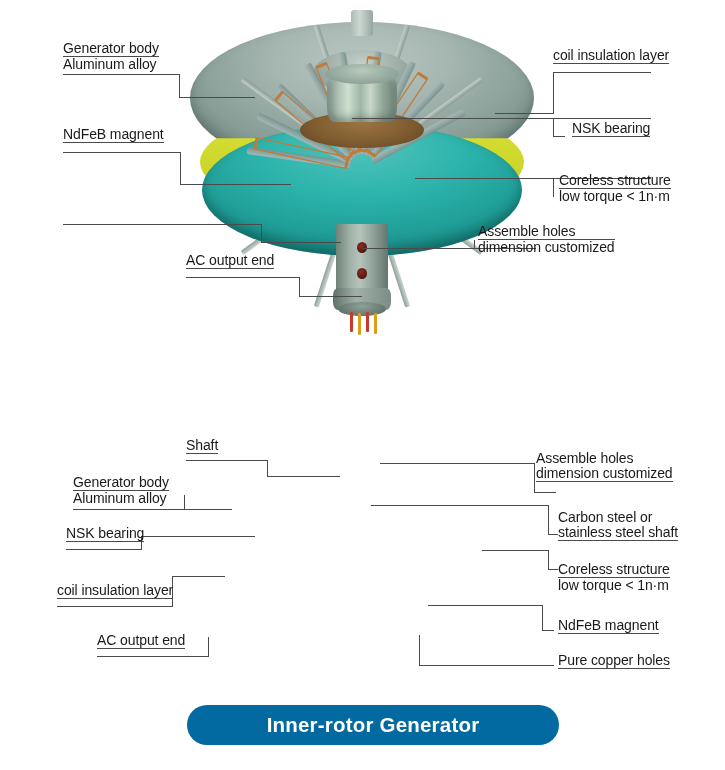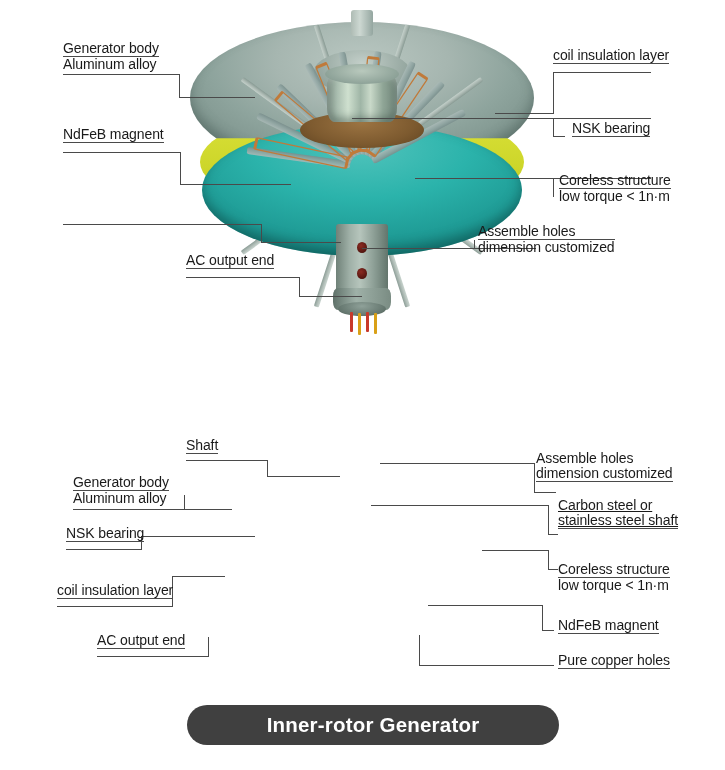--- a/index.html
+++ b/index.html
@@ -340,35 +340,35 @@
 
     <div class="label ul-last" style="left:97px; top:243px;">
       <span class="ln">AC output end</span>
     </div>
 
     <div class="label ul-last" style="left:536px; top:61px;">
       <span class="ln">Assemble holes</span>
       <span class="ln">dimension customized</span>
     </div>
 
-    <div class="label ul-last" style="left:558px; top:108px;text-decoration:underline;">
+    <div class="label ul-last" style="left:558px; top:120px;">
       <span class="ln">Carbon steel or</span>
       <span class="ln">stainless steel shaft</span>
     </div>
 
     <div class="label" style="left:558px; top:172px;">
       <span class="ln ul">Coreless structure</span>
       <span class="ln">low torque &lt; 1n·m</span>
     </div>
 
     <div class="label ul-last" style="left:558px; top:228px;">
       <span class="ln">NdFeB magnent</span>
     </div>
 
     <div class="label ul-last" style="left:558px; top:263px;">
       <span class="ln">Pure copper holes</span>
     </div>
 
-    <div class="pill" style="left:187px; top:708px; width:372px; height:40px; background:#404040; top:315px;">
+    <div class="pill" style="left:187px; top:708px; width:372px; height:40px; background:#0369a1; top:315px;">
       <span>Inner-rotor Generator</span>
     </div>
   </div>
 </div>
 
 </body></html>

